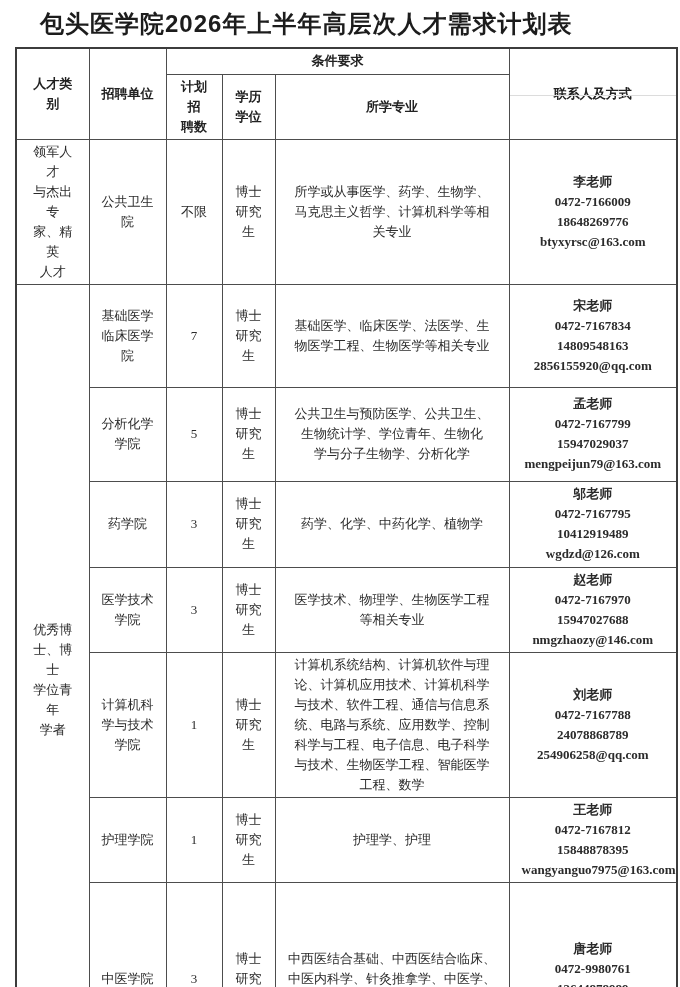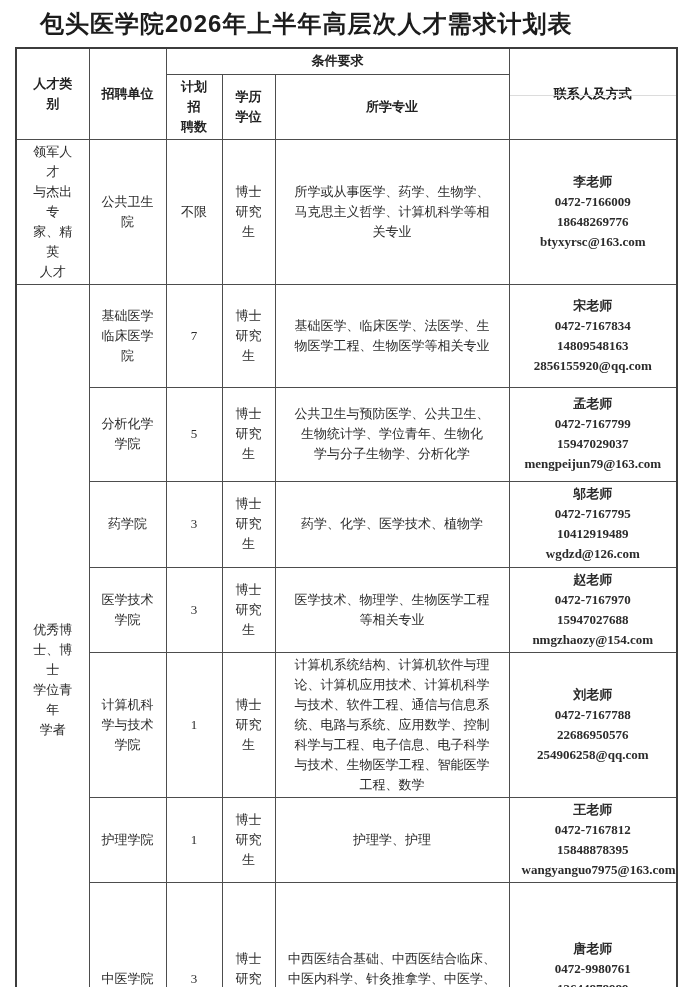--- a/index.html
+++ b/index.html
@@ -171,21 +171,21 @@
       <div class="cline">mengpeijun79@163.com</div>
     </td>
   </tr>
 
   <tr style="height:86px">
     <td class="unit-cell pre">药学院</td>
     <td>3</td>
     <td class="degree-cell pre">博士
 研究
 生</td>
-    <td class="major-cell pre">药学、化学、医学技术、植物学</td>
+    <td class="major-cell pre">药学、化学、中药化学、植物学</td>
     <td class="contact-cell">
       <div class="cline">邬老师</div>
       <div class="cline">0472-7167795</div>
       <div class="cline">10412919489</div>
       <div class="cline">wgdzd@126.com</div>
     </td>
   </tr>
 
   <tr style="height:82px">
     <td class="unit-cell pre">医学技术
@@ -193,21 +193,21 @@
     <td>3</td>
     <td class="degree-cell pre">博士
 研究
 生</td>
     <td class="major-cell pre">医学技术、物理学、生物医学工程
 等相关专业</td>
     <td class="contact-cell">
       <div class="cline">赵老师</div>
       <div class="cline">0472-7167970</div>
       <div class="cline">15947027688</div>
-      <div class="cline">nmgzhaozy@154.com</div>
+      <div class="cline">nmgzhaozy@146.com</div>
     </td>
   </tr>
 
   <tr style="height:138px">
     <td class="unit-cell pre">计算机科
 学与技术
 学院</td>
     <td>1</td>
     <td class="degree-cell pre">博士
 研究
@@ -215,21 +215,21 @@
     <td class="major-cell pre">计算机系统结构、计算机软件与理
 论、计算机应用技术、计算机科学
 与技术、软件工程、通信与信息系
 统、电路与系统、应用数学、控制
 科学与工程、电子信息、电子科学
 与技术、生物医学工程、智能医学
 工程、数学</td>
     <td class="contact-cell">
       <div class="cline">刘老师</div>
       <div class="cline">0472-7167788</div>
-      <div class="cline">22686950576</div>
+      <div class="cline">24078868789</div>
       <div class="cline">254906258@qq.com</div>
     </td>
   </tr>
 
   <tr style="height:84px">
     <td class="unit-cell pre">护理学院</td>
     <td>1</td>
     <td class="degree-cell pre">博士
 研究
 生</td>

